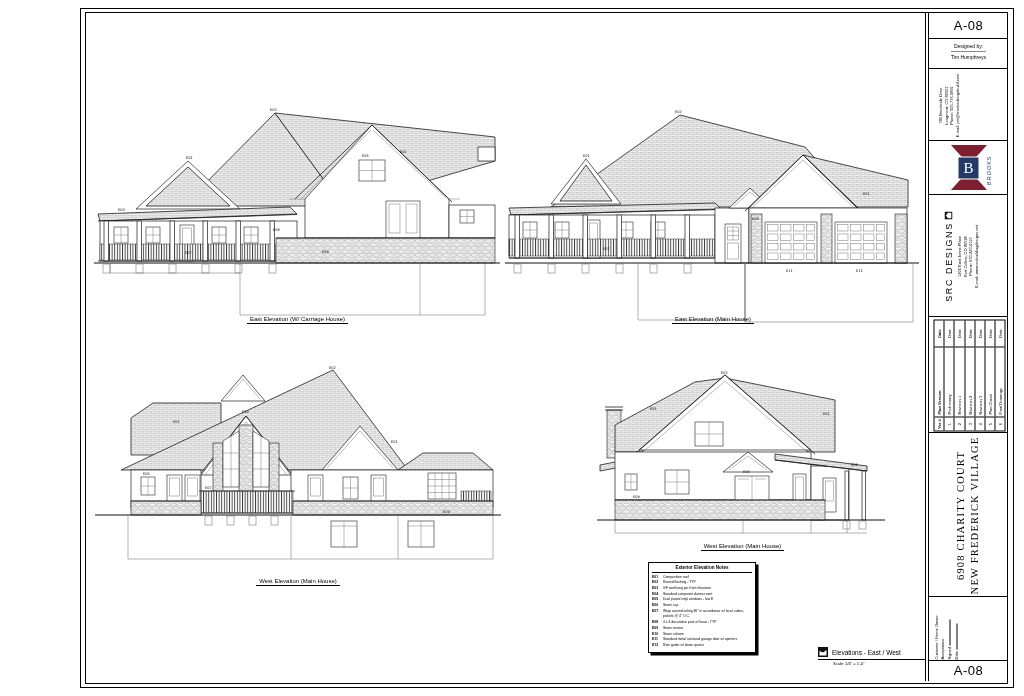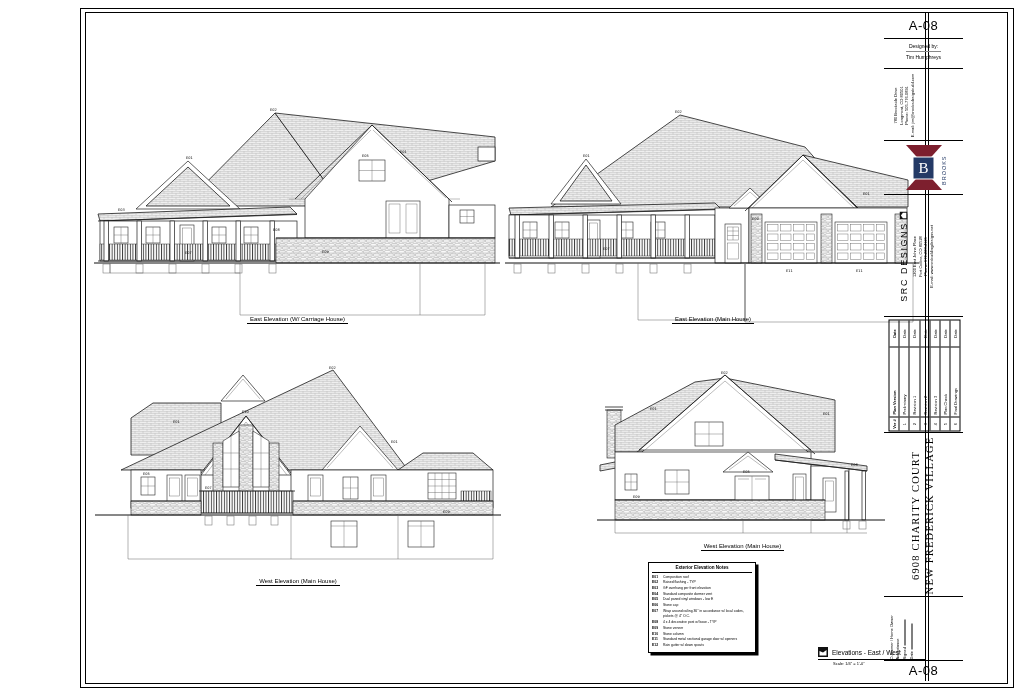--- a/index.html
+++ b/index.html
@@ -4,21 +4,21 @@
 <style>
   html,body{margin:0;padding:0;}
   body{width:1024px;height:696px;background:#fff;position:relative;overflow:hidden;
        font-family:"Liberation Sans",sans-serif;color:#000;}
   .abs{position:absolute;}
   
   .frame-outer{left:80px;top:8px;width:932px;height:678px;border:1px solid #000;}
   .frame-inner{left:85px;top:12px;width:921px;height:670px;border:1px solid #000;}
   .tb-line1{left:925px;top:13px;width:1px;height:668px;background:#000;}
   .tb-line2{left:928px;top:13px;width:1px;height:668px;background:#000;}
-  .tbwrap{left:884px;top:13px;width:79px;height:668px;}
+  .tbwrap{left:929px;top:13px;width:79px;height:668px;}
   .sec{position:absolute;left:0;width:79px;box-sizing:border-box;border-bottom:1px solid #000;overflow:visible;}
   .rot{position:absolute;transform:rotate(-90deg);box-sizing:border-box;}
   .sheetno{font-size:13px;letter-spacing:.5px;text-align:center;padding-top:5px;}
   .designed{font-size:5px;text-align:center;line-height:7px;padding-top:4px;}
   .designed .dname{border-top:.7px solid #888;display:inline-block;padding-top:2px;margin-top:1px;}
   .addr{font-size:4px;line-height:5.6px;text-align:center;padding-top:8px;}
   .srchead{font-size:9px;letter-spacing:1.6px;white-space:nowrap;text-align:center;margin-bottom:3px;}
   .srchead svg{vertical-align:-1px;margin-left:3px;}
   .projname{font-family:"Liberation Serif",serif;font-size:10.5px;letter-spacing:1.2px;
             text-align:center;line-height:14px;padding-top:24px;}

